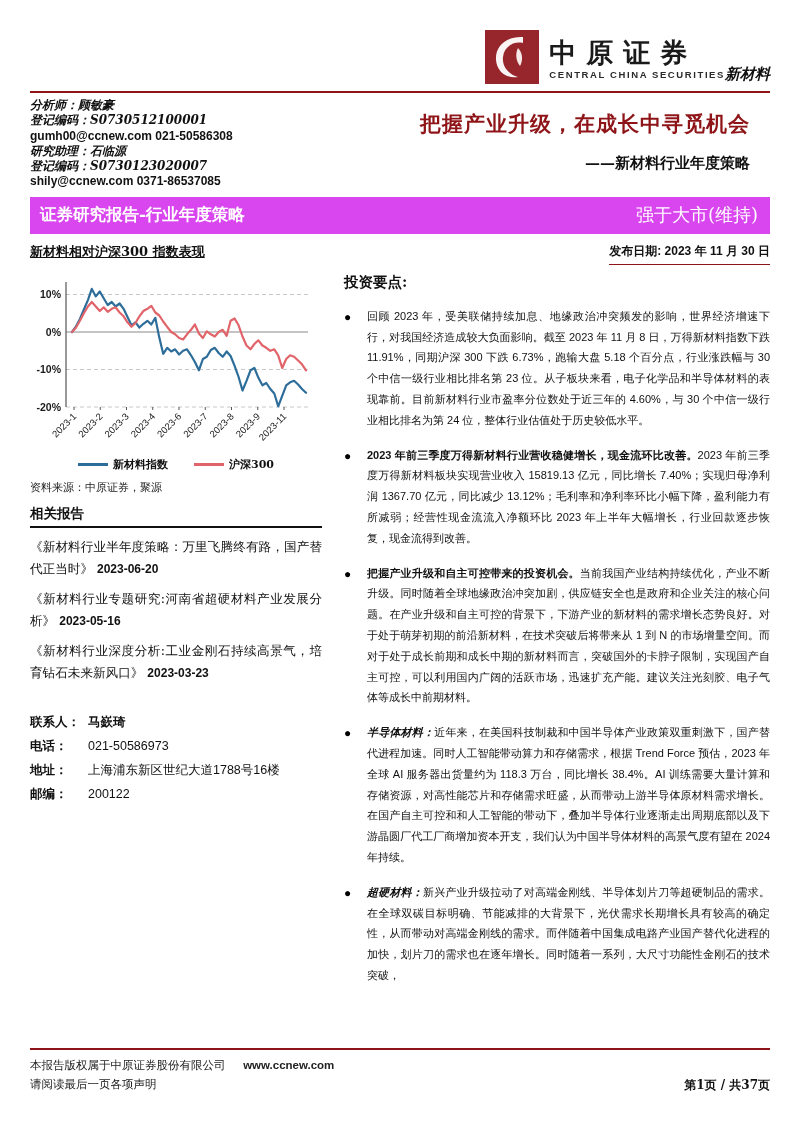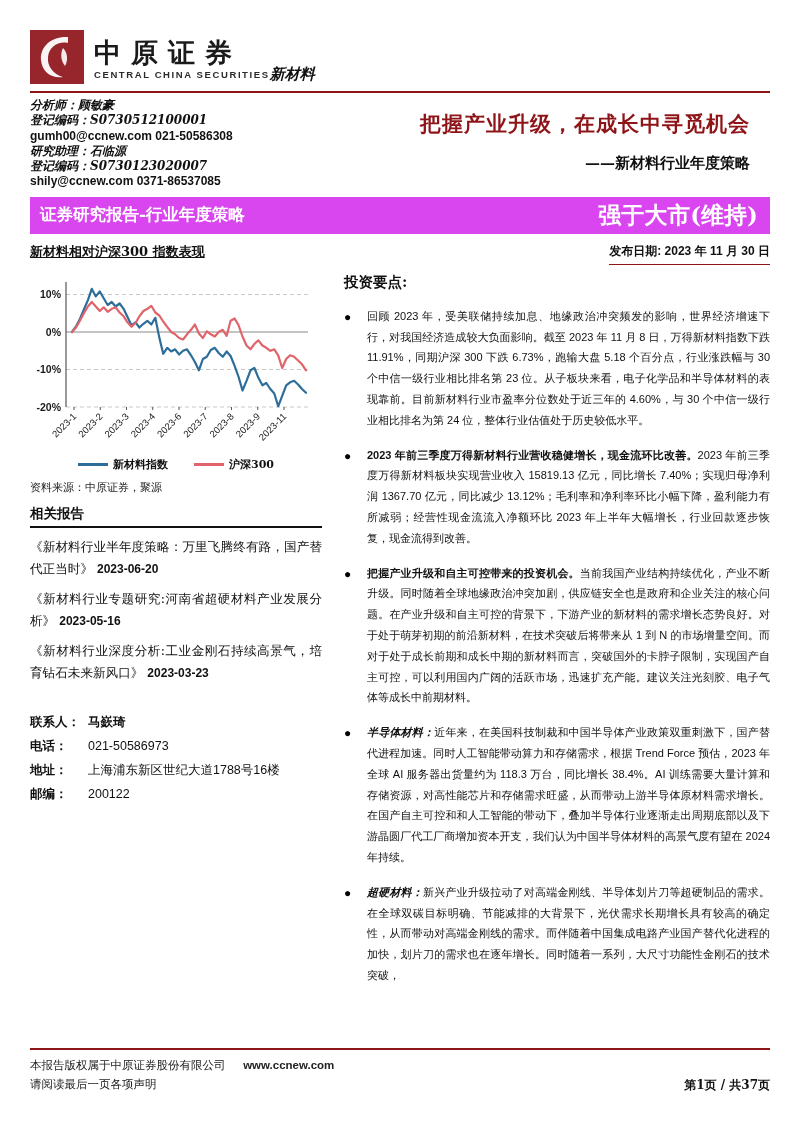--- a/index.html
+++ b/index.html
@@ -5,40 +5,40 @@
   * { margin:0; padding:0; box-sizing:border-box; }
   html,body { background:#e9e9e9; }
   .page {
     position:relative; width:793px; height:1122px; margin:0 auto;
     background:#ffffff; overflow:hidden;
     font-family:"Liberation Sans","DejaVu Sans",sans-serif; color:#111;
   }
   .inner { position:absolute; left:30px; right:23px; top:0; }
 
   
-  .header-row { display:flex; justify-content:flex-start; align-items:flex-end; padding-top:26px; height:88px; }
+  .header-row { display:flex; justify-content:flex-end; align-items:flex-end; padding-top:26px; height:88px; }
   .logo { display:flex; align-items:center; gap:10px; }
   .logo-text-block { display:flex; flex-direction:column; }
   .logo-cn { font-family:"DejaVu Serif","Liberation Serif",serif; font-size:27px; font-weight:bold; letter-spacing:10px; color:#1a1a1a; line-height:1.1; }
   .logo-en { font-size:9.5px; font-weight:bold; letter-spacing:1.6px; color:#2b2b2b; margin-top:2px; }
   .industry-tag { font-family:"DejaVu Serif","Liberation Serif",serif; font-size:15px; font-weight:bold; font-style:italic; padding-bottom:4px; }
   .divider { border-top:2px solid #8e1418; margin-top:3px; }
 
   
   .info-row { display:flex; margin-top:5px; }
   .analysts { width:330px; font-size:12px; line-height:15.3px; font-weight:bold; }
   .analysts .kai { font-family:"DejaVu Serif","Liberation Serif",serif; font-style:italic; }
   .title-block { flex:1; padding-right:20px; text-align:right; }
   .report-title { font-family:Liberation Serif, serif; font-size:21px; font-weight:bold; color:#8e1418; margin-top:12px; letter-spacing:1px; }
   .report-subtitle { font-family:"DejaVu Serif","Liberation Serif",serif; font-size:15px; font-weight:bold; color:#111; margin-top:16px; }
 
   
   .banner { display:flex; justify-content:space-between; align-items:center; background:#d946ef; color:#fff; height:37px; margin-top:7px; padding:0 12px 0 10px; }
   .banner-left { font-family:"DejaVu Serif","Liberation Serif",serif; font-size:16.5px; font-weight:bold; }
-  .banner-right { font-family:"DejaVu Serif","Liberation Serif",serif; font-size:23px; font-weight:bold; }
+  .banner-right { font-family:"DejaVu Serif","Liberation Serif",serif; font-size:18px; font-weight:normal; }
 
   
   .columns { display:flex; margin-top:9px; gap:22px; }
   .left-col { width:292px; flex:none; }
   .right-col { flex:1; }
 
   .chart-title { font-family:"DejaVu Serif","Liberation Serif",serif; font-size:13px; font-weight:bold; margin-bottom:16px;text-decoration:underline; }
   .legend-row { display:flex; justify-content:center; gap:26px; margin-top:-2px; }
   .legend-item { display:flex; align-items:center; gap:5px; font-family:"DejaVu Serif","Liberation Serif",serif; font-size:11px; font-weight:bold; }
   .legend-swatch { display:inline-block; width:30px; height:3px; }

